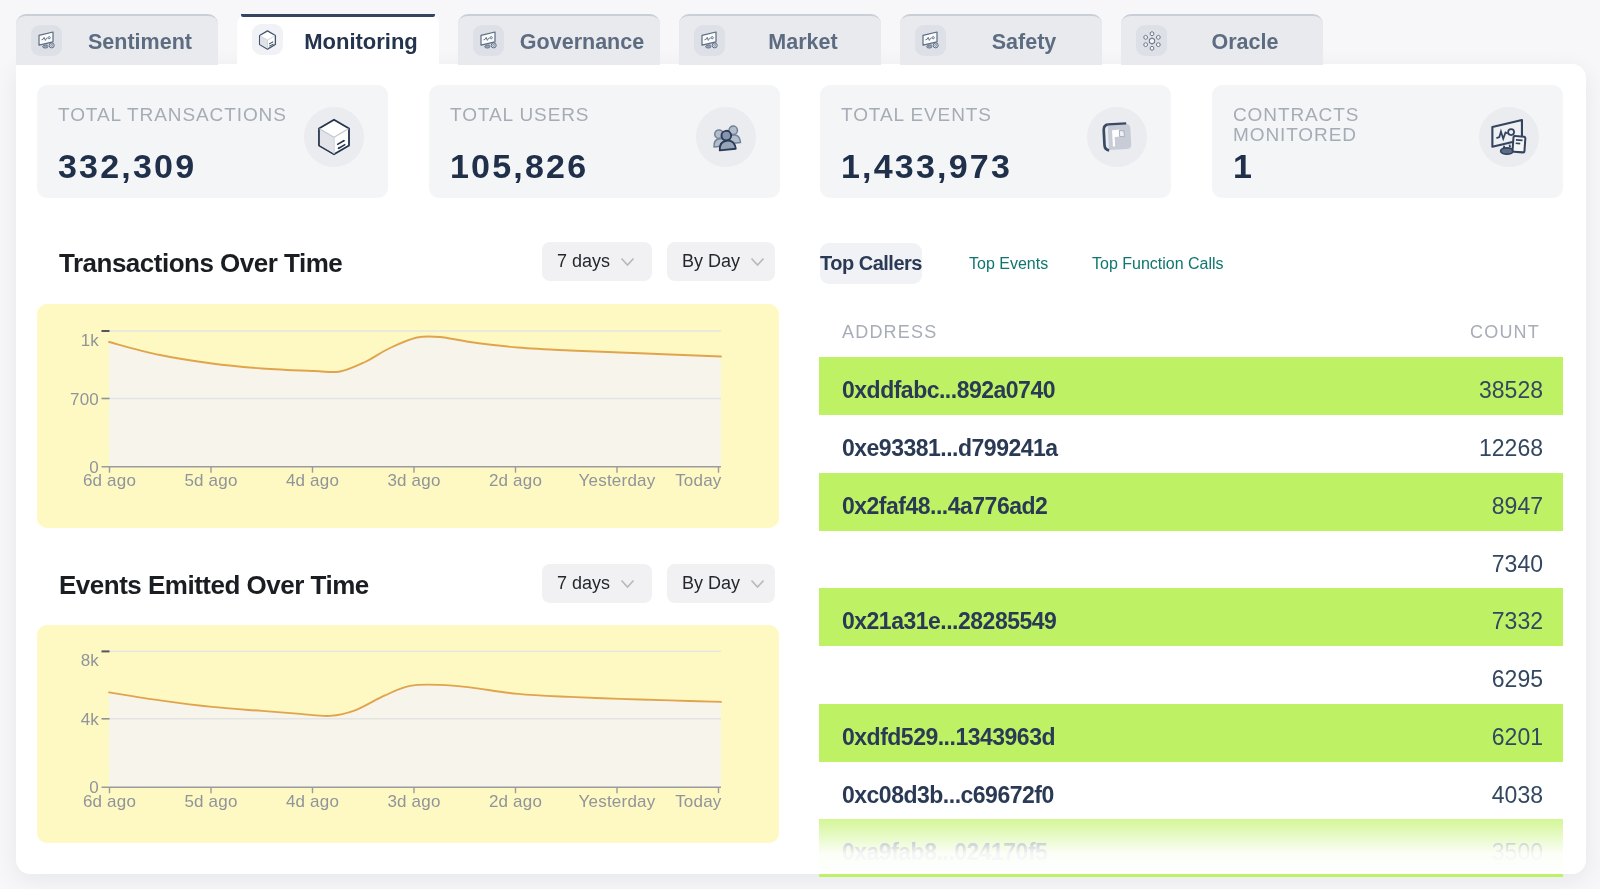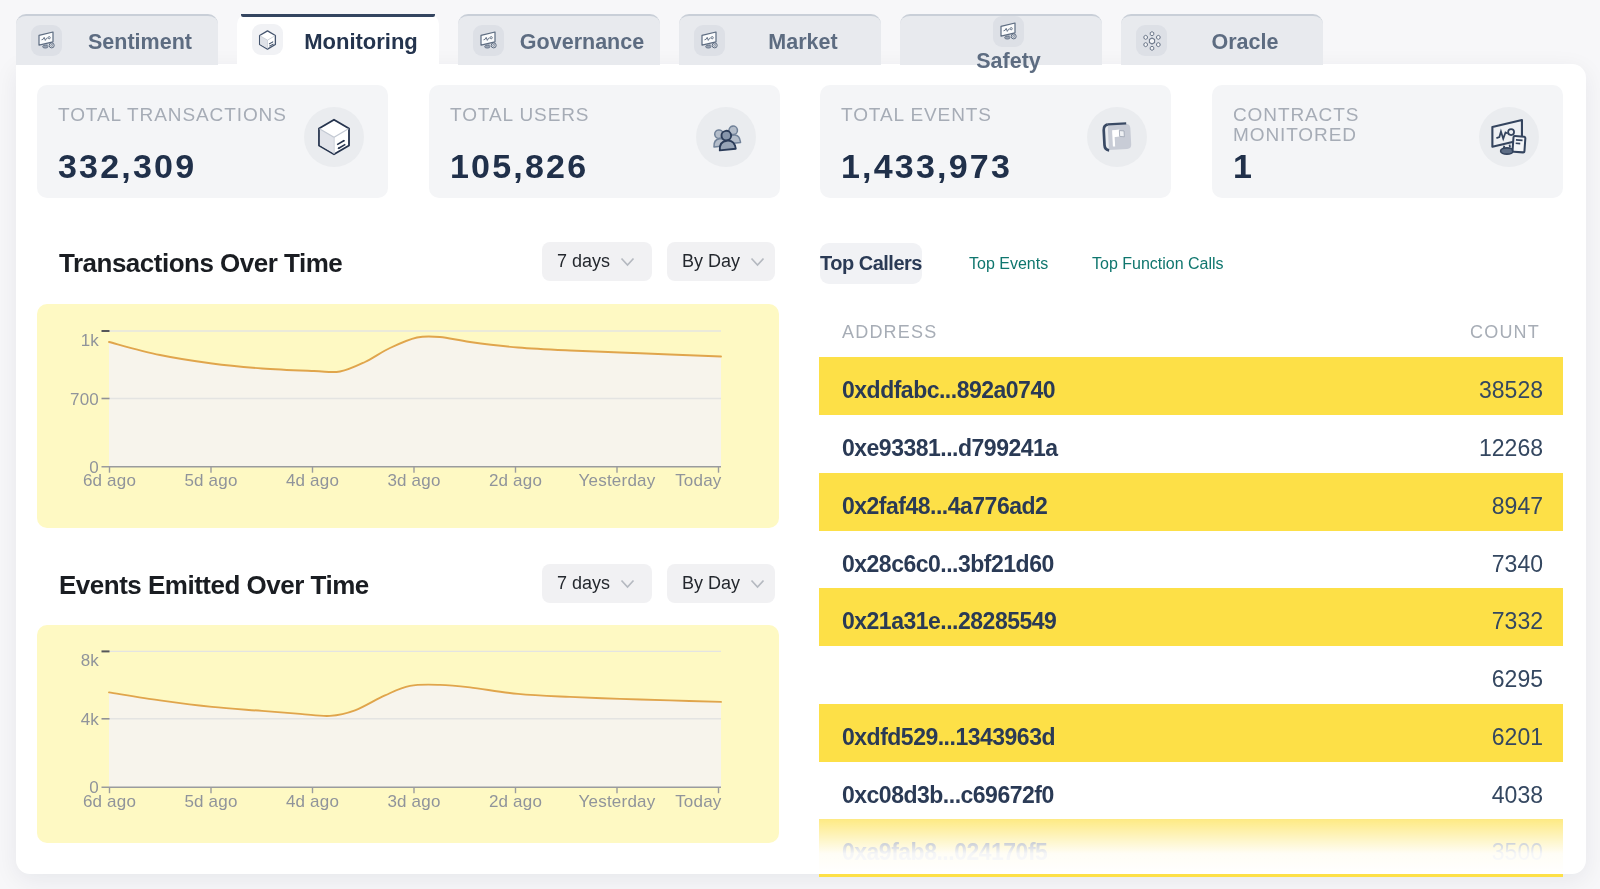--- a/index.html
+++ b/index.html
@@ -25,21 +25,21 @@
 .ctitle { position:absolute; left:59px; font-size:26px; font-weight:700; color:#1a1d22; letter-spacing:-0.5px; }
 .drop { position:absolute; height:39px; white-space:nowrap; background:#f1f1f3; border-radius:8px; display:flex; align-items:center; font-size:18px; color:#24282e; padding:0 12px 0 15px; }
 .drop .chev { margin-left:10px; }
 .chartcard { position:absolute; left:37px; width:742px; background:#fef9c3; border-radius:10px; }
 
 .pill { position:absolute; top:243px; height:41px; border-radius:9px; display:flex; align-items:center; font-size:20px; }
 .pill.on { background:#f1f2f5; color:#2a3a55; font-weight:700; padding:0 0; letter-spacing:-0.5px; }
 .rtab { position:absolute; top:243px; height:41px; display:flex; align-items:center; font-size:16px; color:#0f766e; }
 .thead { position:absolute; font-size:18px; color:#a7adb6; letter-spacing:1.2px; }
 .trow { position:absolute; left:819px; width:744px; height:58px; }
-.trow.odd { background:#fde047; }
+.trow.odd { background:#bef264; }
 .trow .addr { position:absolute; left:23px; top:calc(50% + 4px); transform:translateY(-50%); font-size:23px; font-weight:700; color:#2a3a55; letter-spacing:-0.5px; }
 .trow .cnt { position:absolute; right:20px; top:calc(50% + 4px); transform:translateY(-50%); font-size:23px; color:#344760; }
 .fade { position:absolute; left:819px; top:801px; width:762px; height:73px; background:linear-gradient(to bottom, rgba(255,255,255,0) 0%, rgba(255,255,255,0.5) 38%, rgba(255,255,255,0.95) 72%, #ffffff 100%); border-radius:0 0 14px 0; }
 </style>
 </head>
 <body>
 <div class="panel"></div>
 
 <div class="tab inactive" style="left:16px;">
   <div class="ibox">
@@ -89,21 +89,21 @@
 <path d="M5.5,9.8 L7.2,9.2 L8.2,7.4 L9.3,10.4 L10.5,8.3 L11.6,8.0" fill="none" stroke="#5d6c81" stroke-width="0.95"></path>
 <circle cx="13.2" cy="7.7" r="1.1" fill="none" stroke="#5d6c81" stroke-width="0.9"></circle>
 <path d="M8.7,14.7 L8.5,15.7 M10.9,14.2 L11.1,15.2" stroke="#5d6c81" stroke-width="0.8"></path>
 <ellipse cx="9.3" cy="16.6" rx="2.7" ry="1.5" fill="#97a1b0" stroke="#5d6c81" stroke-width="0.8"></ellipse>
 <circle cx="15.7" cy="15.4" r="2.5" fill="#e8eaee" stroke="#5d6c81" stroke-width="1.0"></circle>
 <circle cx="15.7" cy="15.4" r="1.0" fill="none" stroke="#5d6c81" stroke-width="0.7"></circle>
       </svg>
     </div>
   <div class="lbl">Market</div>
 </div>
-<div class="tab inactive" style="left:900px;flex-direction:column;">
+<div class="tab inactive" style="left:900px;">
   <div class="ibox">
       <svg width="22" height="22" viewBox="0 0 22 22">
         <polygon points="3.0,5.4 17.0,2.0 17.0,11.8 3.0,15.2" fill="#fafbfc" stroke="#5d6c81" stroke-width="1.2" stroke-linejoin="round"></polygon>
 <path d="M5.5,9.8 L7.2,9.2 L8.2,7.4 L9.3,10.4 L10.5,8.3 L11.6,8.0" fill="none" stroke="#5d6c81" stroke-width="0.95"></path>
 <circle cx="13.2" cy="7.7" r="1.1" fill="none" stroke="#5d6c81" stroke-width="0.9"></circle>
 <path d="M8.7,14.7 L8.5,15.7 M10.9,14.2 L11.1,15.2" stroke="#5d6c81" stroke-width="0.8"></path>
 <ellipse cx="9.3" cy="16.6" rx="2.7" ry="1.5" fill="#97a1b0" stroke="#5d6c81" stroke-width="0.8"></ellipse>
 <circle cx="15.7" cy="15.4" r="2.5" fill="#e8eaee" stroke="#5d6c81" stroke-width="1.0"></circle>
 <circle cx="15.7" cy="15.4" r="1.0" fill="none" stroke="#5d6c81" stroke-width="0.7"></circle>
       </svg>
@@ -274,21 +274,20 @@
   </div>
 <div class="trow" style="top:415px;">
     <span class="addr">0xe93381...d799241a</span>
     <span class="cnt">12268</span>
   </div>
 <div class="trow odd" style="top:473px;">
     <span class="addr">0x2faf48...4a776ad2</span>
     <span class="cnt">8947</span>
   </div>
 <div class="trow" style="top:531px;">
-    <span class="addr">0x28c6c0...3bf21d60</span>
     <span class="cnt">7340</span>
   </div>
 <div class="trow odd" style="top:588px;">
     <span class="addr">0x21a31e...28285549</span>
     <span class="cnt">7332</span>
   </div>
 <div class="trow" style="top:646px;">
     <span class="cnt">6295</span>
   </div>
 <div class="trow odd" style="top:704px;">

